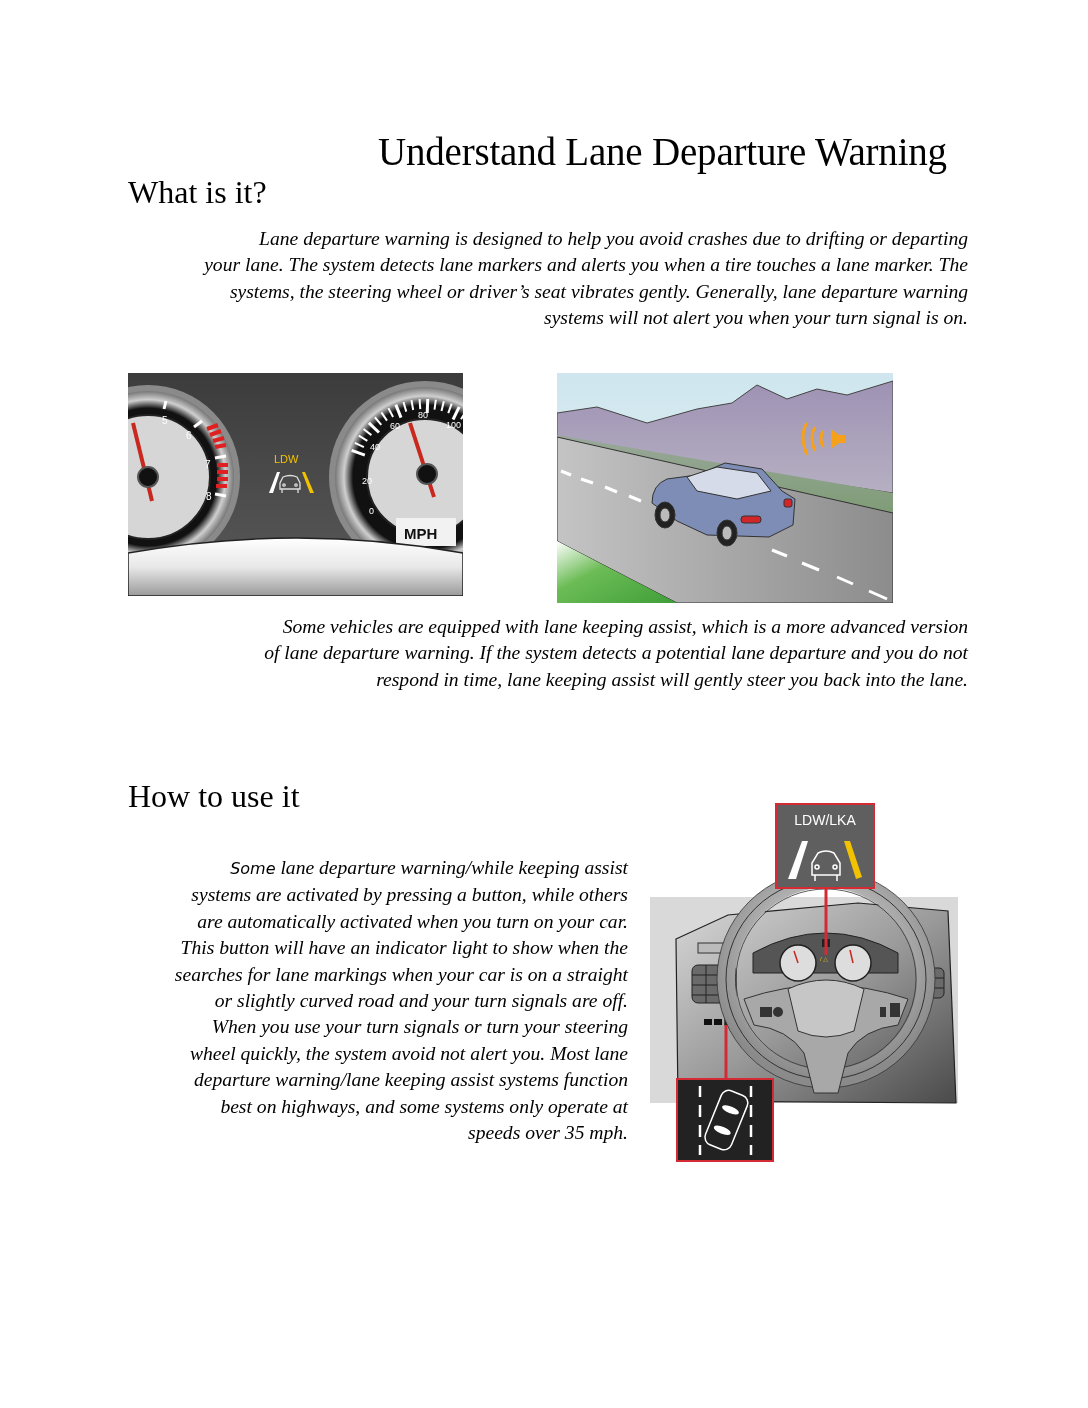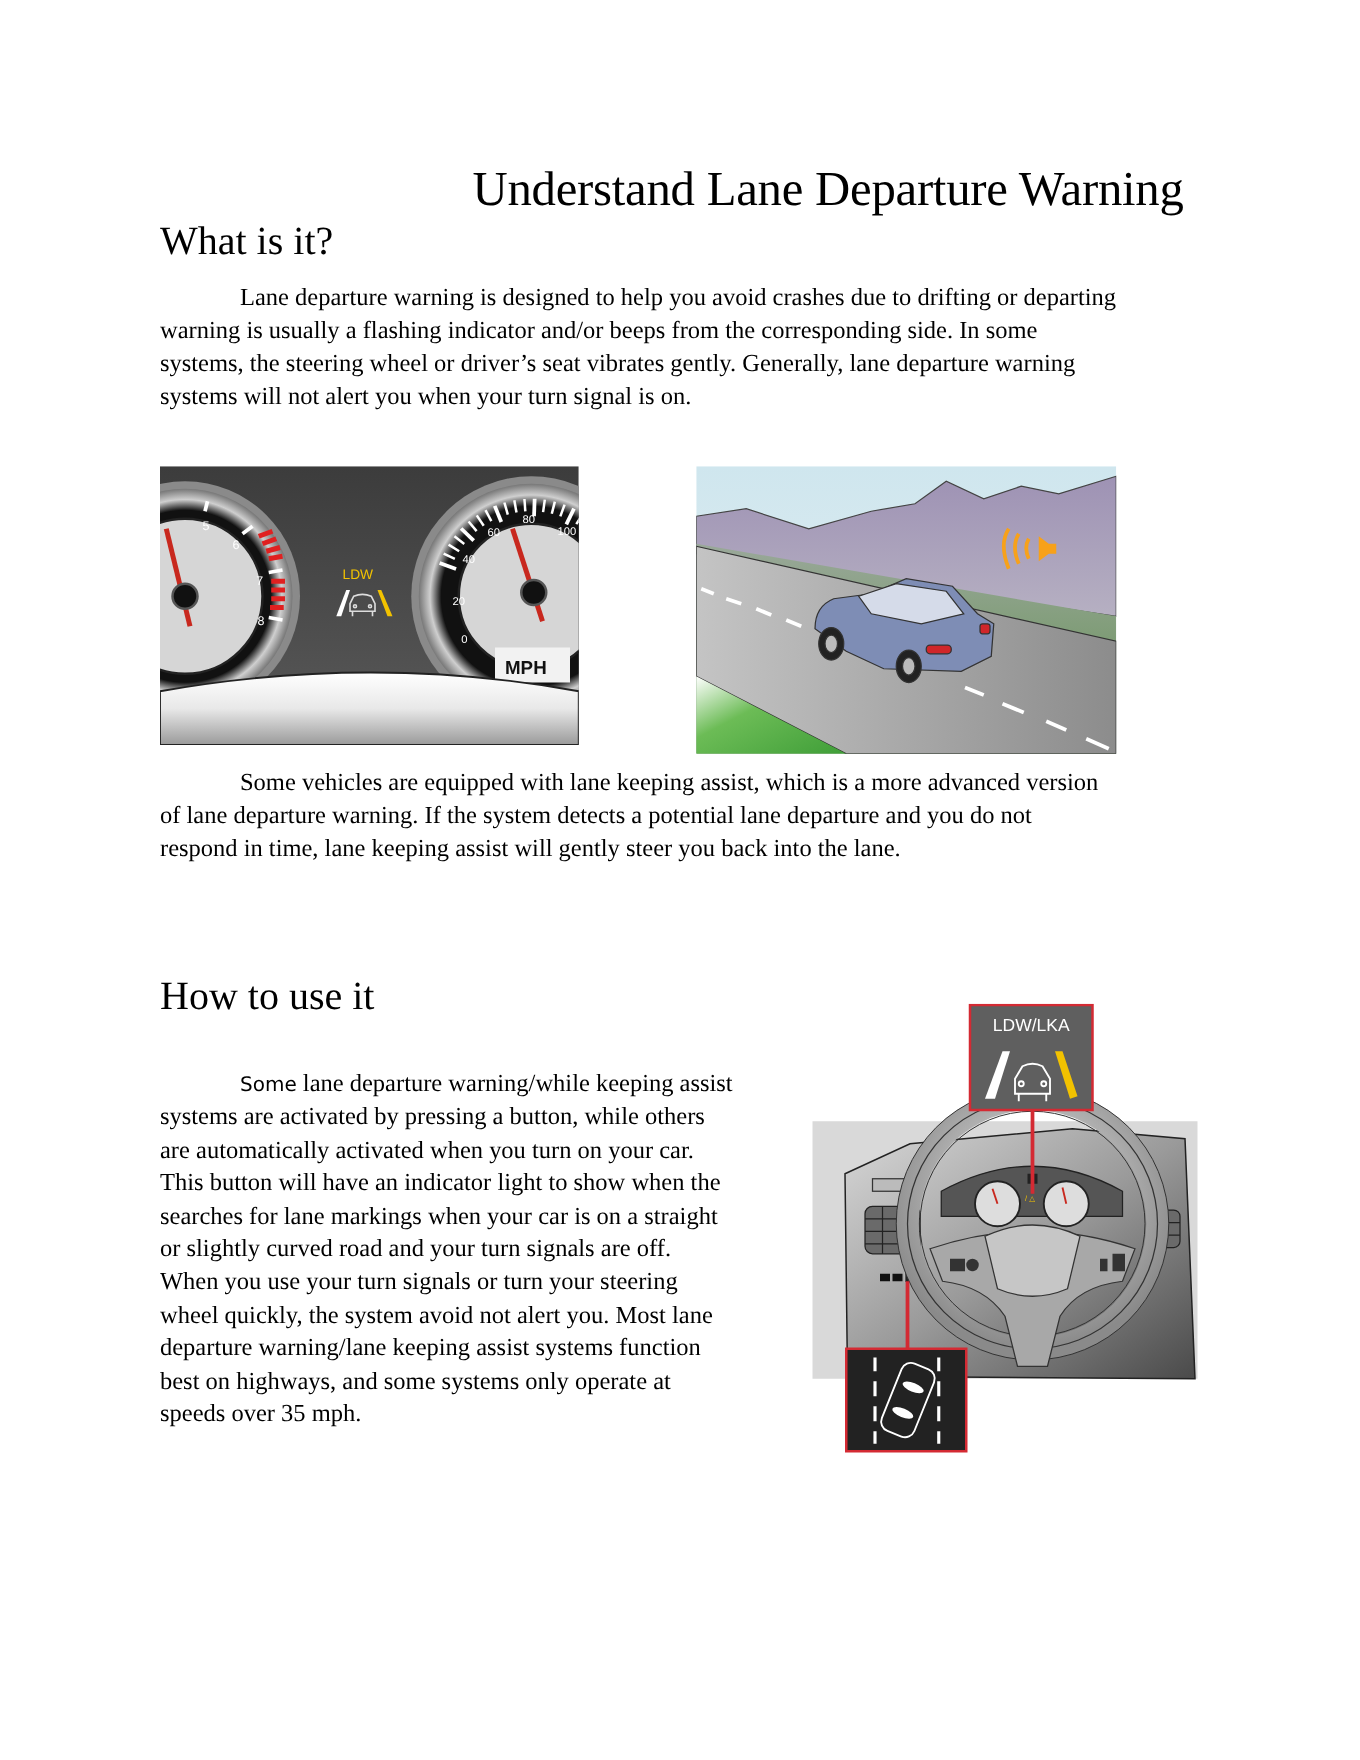--- a/index.html
+++ b/index.html
@@ -1,36 +1,36 @@
 <!DOCTYPE html>
 <html><head>
 <meta charset="utf-8">
 <style>
   html, body { margin: 0; padding: 0; background: #ffffff; }
   body { width: 1088px; height: 1408px; position: relative; overflow: hidden;
          font-family: "Liberation Serif", "DejaVu Serif", serif; color: #000; }
   .abs { position: absolute; }
   .title { left: 378px; top: 128px; font-size: 39px; line-height: 48px; white-space: nowrap; letter-spacing: -0.2px; }
   .h2 { font-size: 32px; line-height: 36px; white-space: nowrap; }
-  .para { font-size: 19.6px; line-height: 26.4px; text-align: left; }
+  .para { font-size: 19.6px; line-height: 26.4px; text-align: right; font-style: italic; }
   .para .line { display: block; white-space: nowrap; }
   .indent { padding-left: 64px; }
   .sans-some { font-family: "DejaVu Sans", sans-serif; font-size: 16px; }
   svg text { font-family: "Liberation Sans", sans-serif; }
 </style>
 </head>
 <body>
 
 <div class="abs title">Understand Lane Departure Warning</div>
 
 <div class="abs h2" style="left:128px; top:174px;">What is it?</div>
 
 <div class="abs para" style="left:128px; top:226px; width:840px;">
   <span class="line indent">Lane departure warning is designed to help you avoid crashes due to drifting or departing</span>
-  <span class="line">warning is usually a flashing indicator and/or beeps from the corresponding side. In some</span>
+  <span class="line">your lane. The system detects lane markers and alerts you when a tire touches a lane marker. The</span>
   <span class="line">systems, the steering wheel or driver’s seat vibrates gently. Generally, lane departure warning</span>
   <span class="line">systems will not alert you when your turn signal is on.</span>
 </div>
 
 <div class="abs" style="left:128px; top:373px; width:335px; height:223px;">
   <svg width="335" height="223" viewBox="0 0 335 223">
     <defs>
       <linearGradient id="dashbg" x1="0" y1="0" x2="0" y2="1">
         <stop offset="0" stop-color="#3c3c3c"></stop>
           <stop offset="1" stop-color="#5a5a5a"></stop>

